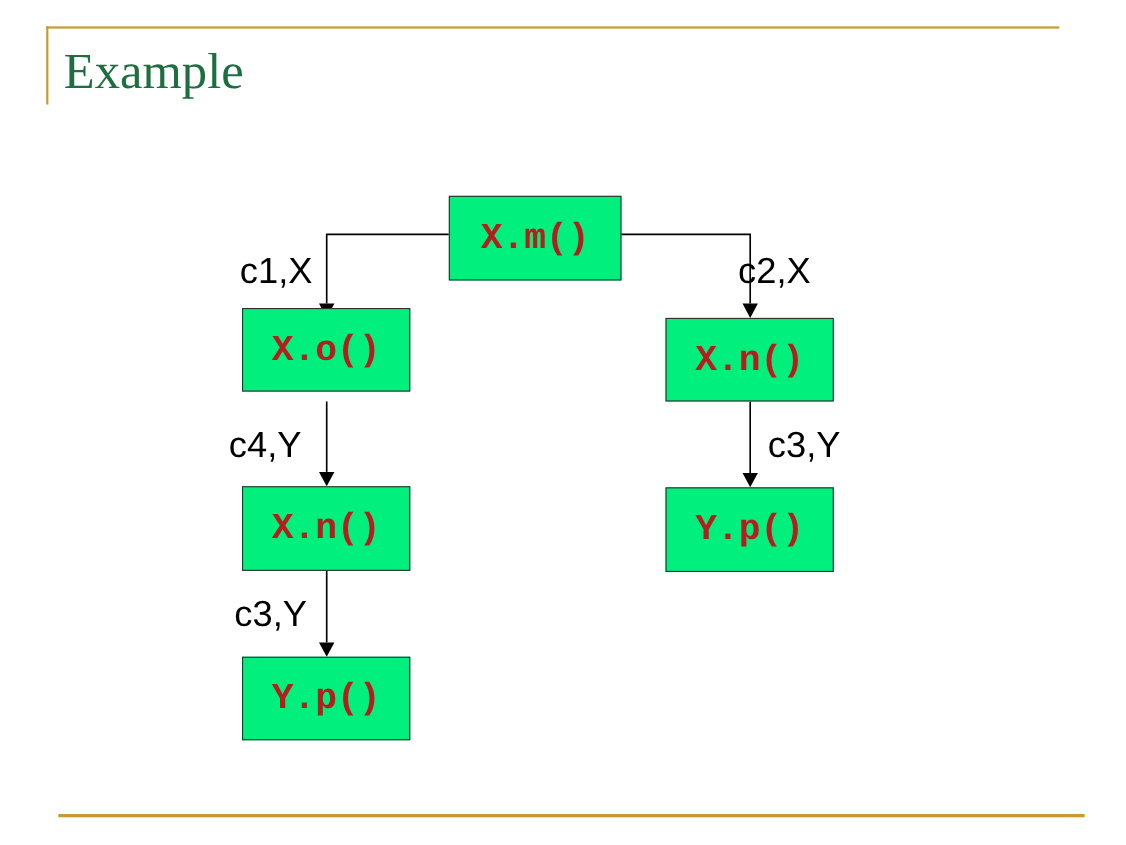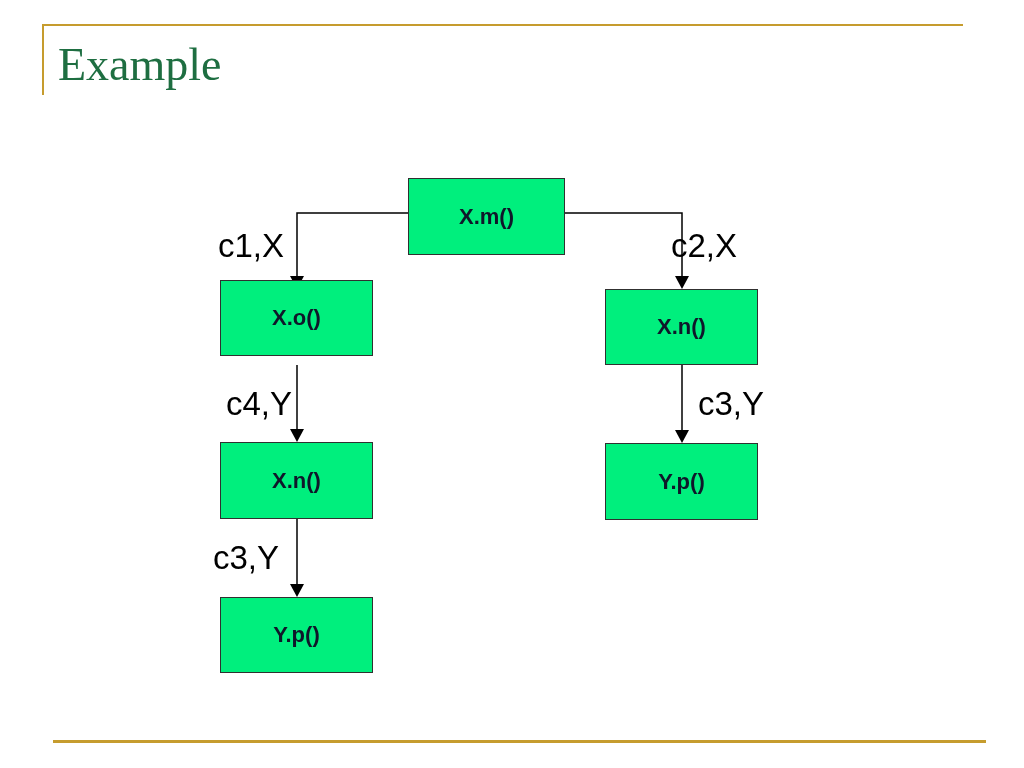--- a/index.html
+++ b/index.html
@@ -64,24 +64,24 @@
   .node {
     position: absolute;
     background: #00EF7D;
     border: 1px solid #303030;
     display: flex;
     align-items: center;
     justify-content: center;
     box-sizing: border-box;
   }
   .node span {
-    font-family: Liberation Sans, sans-serif;
+    font-family: Liberation Mono, monospace;
     font-weight: bold;
-    font-size: 22px;
-    color: #0f172a;
+    font-size: 33px;
+    color: #b91c1c;
   }
   
   .edge-label {
     position: absolute;
     font-family: "Liberation Sans", sans-serif;
     font-size: 33px;
     color: #000000;
     white-space: nowrap;
   }
 </style>
@@ -139,21 +139,21 @@
   </div>
 
   <div class="node" style="left:605px; top:443px; width:153px; height:77px">
     <span>Y.p()</span>
   </div>
 
   <div class="edge-label" style="left:218px; top:227px">c1,X</div>
 
   <div class="edge-label" style="left:671px; top:227px">c2,X</div>
 
-  <div class="edge-label" style="left:226px; top:385px">c4,Y</div>
+  <div class="edge-label" style="left:208px; top:385px">c4,Y</div>
 
   <div class="edge-label" style="left:213px; top:539px">c3,Y</div>
 
   <div class="edge-label" style="left:698px; top:385px">c3,Y</div>
 
   <div class="rule-bottom"></div>
 
 </div>
 
 </body></html>

